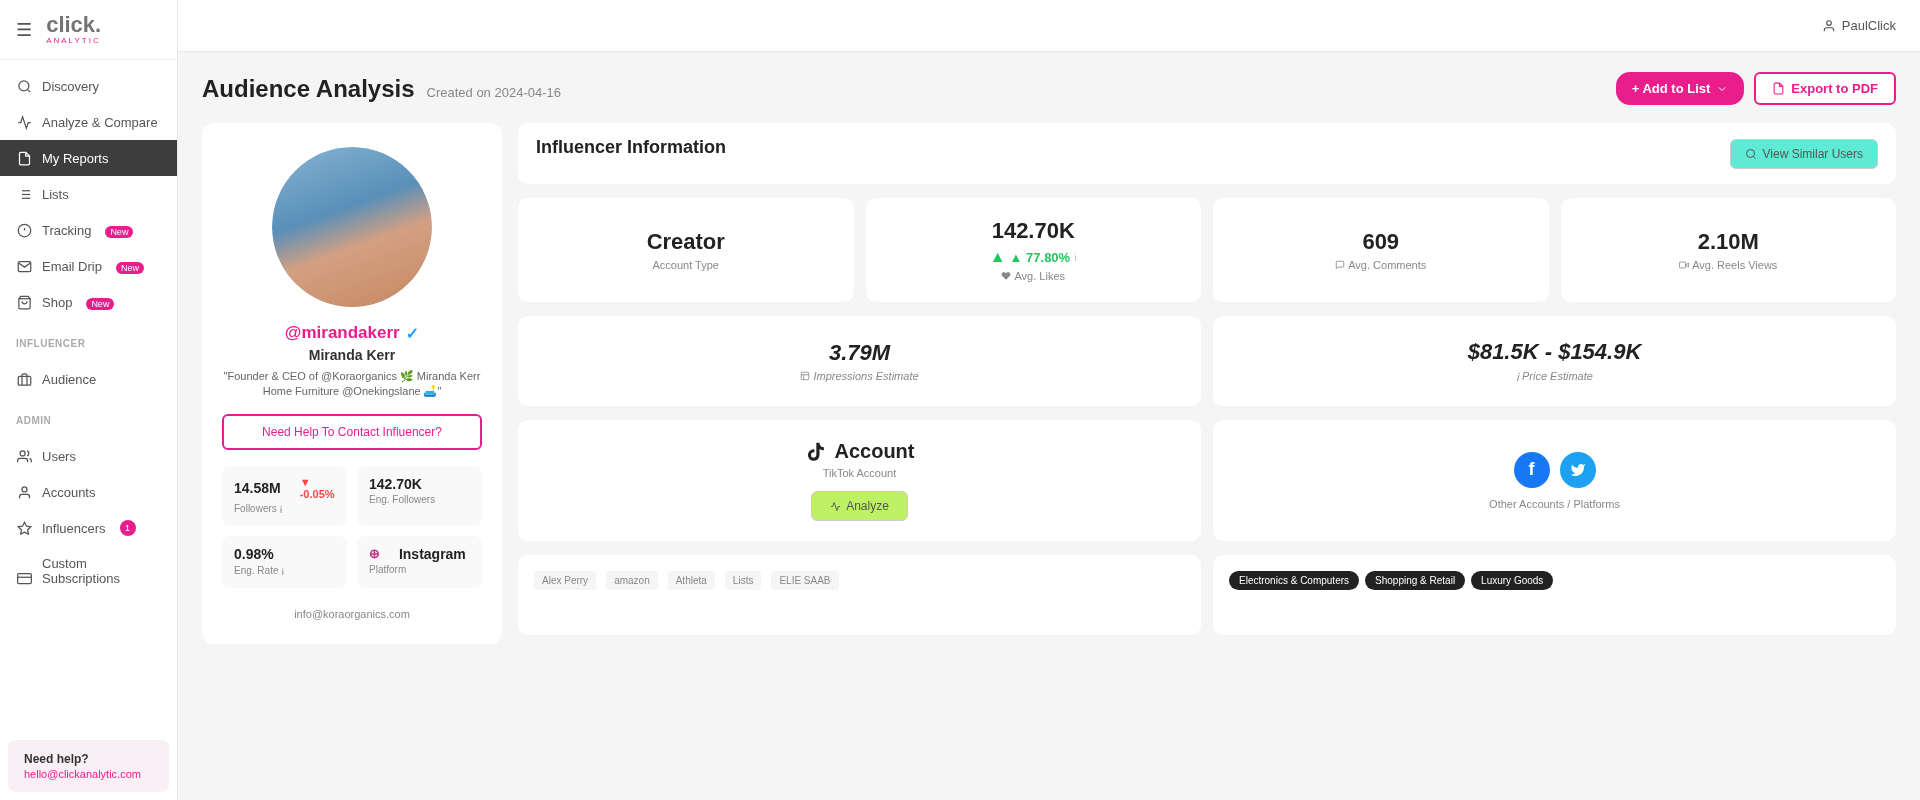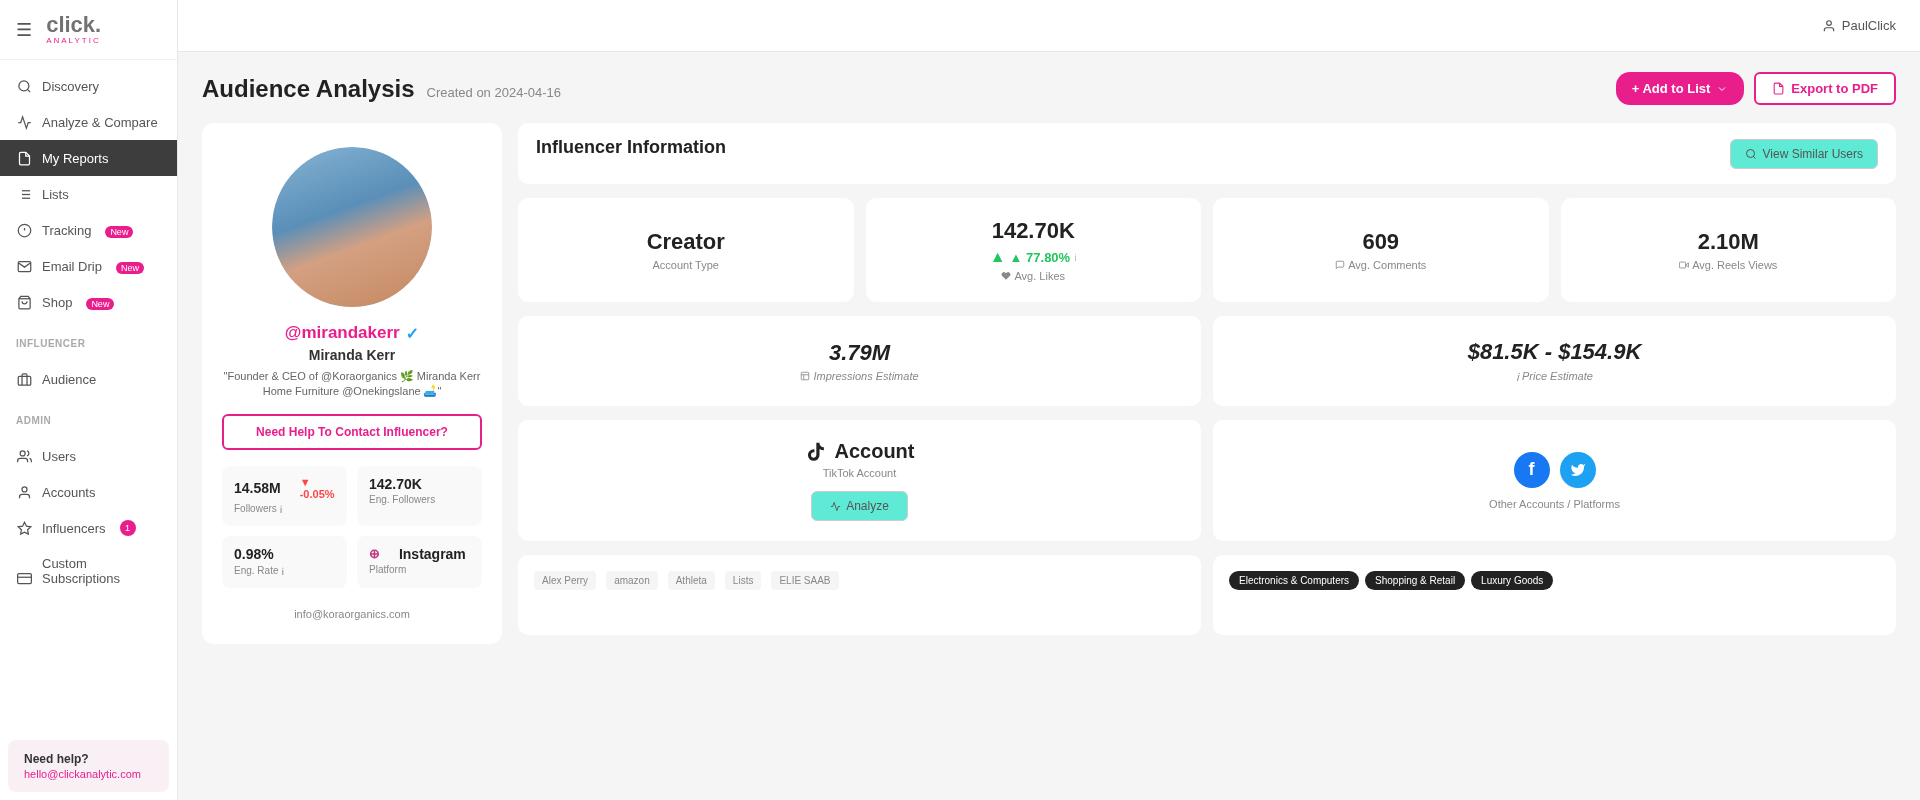--- a/index.html
+++ b/index.html
@@ -45,21 +45,21 @@
     .two-col { display: flex; gap: 16px; }
 
     
     .profile-card { width: 300px; flex-shrink: 0; background: #fff; border-radius: 12px; padding: 24px 20px; display: flex; flex-direction: column; align-items: center; }
     .avatar-wrap { width: 160px; height: 160px; border-radius: 50%; overflow: hidden; background: #cde; display: flex; align-items: center; justify-content: center; margin-bottom: 16px; }
     .avatar-face { width: 100%; height: 100%; background: linear-gradient(160deg, #87b5d4 0%, #5a8fb8 40%, #d4a082 60%, #c48860 100%); border-radius: 50%; }
     .username { color: #e91e8c; font-size: 17px; font-weight: 700; margin-bottom: 4px; display: flex; align-items: center; gap: 6px; }
     .verified-icon { color: #1da1f2; font-size: 16px; }
     .display-name { font-size: 14px; font-weight: 600; color: #333; margin-bottom: 6px; }
     .bio { font-size: 11px; color: #666; text-align: center; line-height: 1.4; margin-bottom: 14px; }
-    .contact-btn { width: 100%; border: 2px solid #e91e8c; background: #fff; color: #e91e8c; padding: 9px; border-radius: 6px; font-size: 12px; font-weight: 700; cursor: pointer; margin-bottom: 16px; }
+    .contact-btn { width: 100%; border: 2px solid #e91e8c; background: #fff; color: #e91e8c; padding: 9px; border-radius: 6px; font-size: 12px; font-weight: 400; cursor: pointer; margin-bottom: 16px; }
     .stats-grid { display: grid; grid-template-columns: 1fr 1fr; gap: 10px; width: 100%; margin-bottom: 10px; }
     .stat-card { background: #f9f9f9; border-radius: 8px; padding: 10px 12px; }
     .stat-value { font-size: 14px; font-weight: 700; color: #222; display: flex; align-items: center; gap: 19px; }
     .stat-label { font-size: 10px; color: #888; margin-top: 2px; display: flex; align-items: center; gap: 3px; }
     .stat-down { color: #f44; font-size: 11px; }
     .info-row { font-size: 11px; color: #888; margin-top: 10px; }
 
     
     .right-panel { flex: 1; display: flex; flex-direction: column; gap: 14px; }
 
@@ -78,21 +78,21 @@
 
     
     .stats-row2 { display: grid; grid-template-columns: 1fr 1fr; gap: 12px; }
     .info-card2 { background: #fff; border-radius: 10px; padding: 20px 24px; display: flex; flex-direction: column; align-items: center; justify-content: center; min-height: 90px; font-style: italic; }
 
     
     .accounts-row { display: grid; grid-template-columns: 1fr 1fr; gap: 12px; }
     .account-card { background: #fff; border-radius: 10px; padding: 20px; display: flex; flex-direction: column; align-items: center; justify-content: center; min-height: 110px; }
     .tiktok-name { font-size: 20px; font-weight: 700; color: #222; display: flex; align-items: center; gap: 8px; }
     .tiktok-sub { font-size: 11px; color: #888; margin-top: 4px; }
-    .analyze-btn { border: 1px solid #ccc; background: #5eead4; padding: 7px 18px; border-radius: 6px; font-size: 12px; color: #555; cursor: pointer; margin-top: 12px; display: flex; align-items: center; gap: 5px; }
+    .analyze-btn { border: 1px solid #ccc; background: #bef264; padding: 7px 18px; border-radius: 6px; font-size: 12px; color: #555; cursor: pointer; margin-top: 12px; display: flex; align-items: center; gap: 5px; }
     .social-icons-row { display: flex; gap: 10px; align-items: center; }
     .fb-icon { width: 36px; height: 36px; border-radius: 50%; background: #1877f2; display: flex; align-items: center; justify-content: center; color: #fff; font-size: 18px; font-weight: 700; }
     .tw-icon { width: 36px; height: 36px; border-radius: 50%; background: #1da1f2; display: flex; align-items: center; justify-content: center; color: #fff; font-size: 16px; }
     .other-accounts { font-size: 11px; color: #888; margin-top: 10px; }
 
     
     .brands-row { display: grid; grid-template-columns: 1fr 1fr; gap: 12px; }
     .brands-card { background: #fff; border-radius: 10px; padding: 16px; min-height: 80px; overflow: hidden; }
     .brand-chips { display: flex; flex-wrap: wrap; gap: 6px; }
     .brand-chip { background: #222; color: #fff; font-size: 10px; padding: 4px 10px; border-radius: 20px; }

